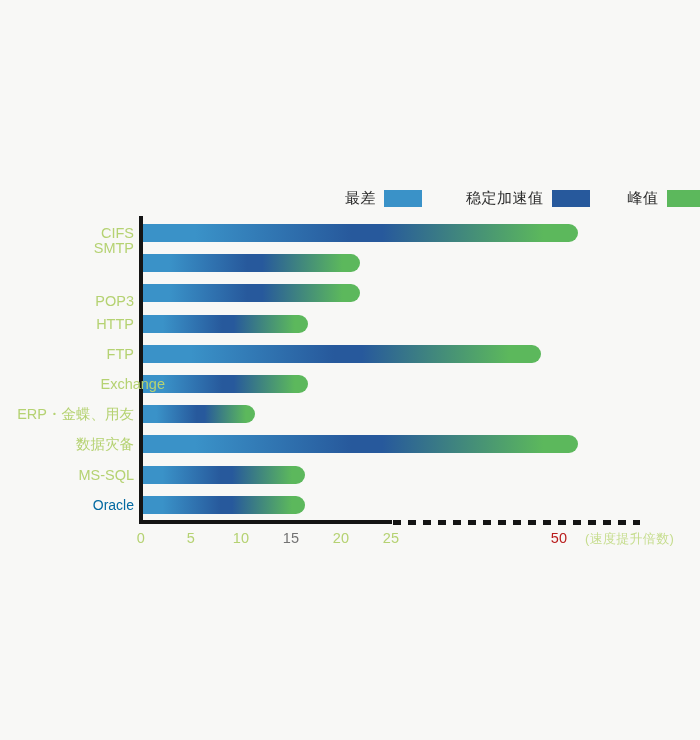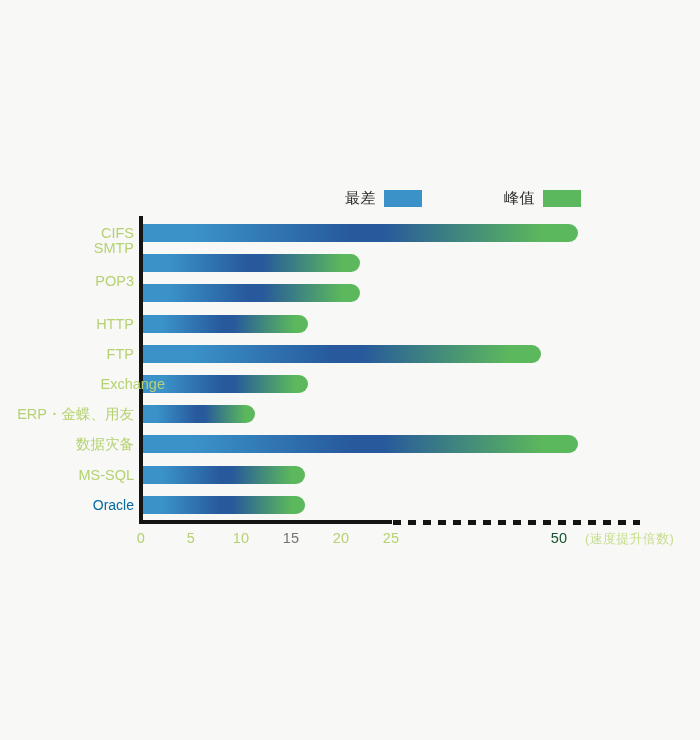--- a/index.html
+++ b/index.html
@@ -128,20 +128,24 @@
 <body>
 
 <div id="chart-root">
 
   <div class="legend">
     <div class="legend-entry">
       <span class="legend-label">最差</span>
       <span class="legend-swatch" style="background:#3a92c8;"></span>
     </div>
     <div class="legend-gap-1"></div>
+    <div class="legend-entry">
+      <span class="legend-label">稳定加速值</span>
+      <span class="legend-swatch" style="background:#27599c;"></span>
+    </div>
     <div class="legend-gap-2"></div>
     <div class="legend-entry">
       <span class="legend-label">峰值</span>
       <span class="legend-swatch" style="background:#5cb85c;"></span>
     </div>
   </div>
 
   <div class="plot">
     <div class="y-axis"></div>
     <div class="x-axis-solid"></div>
@@ -159,21 +163,21 @@
         <div class="bar" style="top: 465.6px; width: 162px; background: linear-gradient(to right, rgb(58, 146, 200) 0%, rgb(58, 146, 200) 12%, rgb(39, 89, 156) 48%, rgb(39, 89, 156) 55%, rgb(92, 184, 92) 92%, rgb(92, 184, 92) 100%);"></div>
         <div class="bar" style="top: 495.8px; width: 162px; background: linear-gradient(to right, rgb(58, 146, 200) 0%, rgb(58, 146, 200) 12%, rgb(39, 89, 156) 48%, rgb(39, 89, 156) 55%, rgb(92, 184, 92) 92%, rgb(92, 184, 92) 100%);"></div>
       </div>
     <div id="cat-layer">
         <div class="cat-label-wrap" style="top: 224px;">
           <span style="color: rgb(181, 210, 114); font-size: 14.5px;">CIFS</span>
         </div>
         <div class="cat-label-wrap" style="top: 239px;">
           <span style="color: rgb(181, 210, 114); font-size: 14.5px;">SMTP</span>
         </div>
-        <div class="cat-label-wrap" style="top: 272px;">
+        <div class="cat-label-wrap" style="top: 292px;">
           <span style="color: rgb(181, 210, 114); font-size: 14.5px;">POP3</span>
         </div>
         <div class="cat-label-wrap" style="top: 314.6px;">
           <span style="color: rgb(181, 210, 114); font-size: 14.5px;">HTTP</span>
         </div>
         <div class="cat-label-wrap" style="top: 344.8px;">
           <span style="color: rgb(181, 210, 114); font-size: 14.5px;">FTP</span>
         </div>
         <div class="cat-label-wrap" style="top: 375px; padding-left: 31px;">
           <span style="color: rgb(181, 210, 114); font-size: 14.5px;">Exchange</span>
@@ -191,19 +195,19 @@
           <span style="color: #0369a1; font-size: 14px;">Oracle</span>
         </div>
       </div>
     <div id="ticks-layer">
         <div class="tick" style="left: 141px; color: rgb(181, 210, 114);">0</div>
         <div class="tick" style="left: 191px; color: rgb(181, 210, 114);">5</div>
         <div class="tick" style="left: 241px; color: rgb(181, 210, 114);">10</div>
         <div class="tick" style="left: 291px; color: #737373;">15</div>
         <div class="tick" style="left: 341px; color: rgb(181, 210, 114);">20</div>
         <div class="tick" style="left: 391px; color: rgb(181, 210, 114);">25</div>
-        <div class="tick" style="left: 559px; color: #14532d;">50</div>
+        <div class="tick" style="left: 559px; color: #b91c1c;">50</div>
       </div>
 
     <div class="axis-unit">(速度提升倍数)</div>
   </div>
 
 </div>
 
 </body></html>

